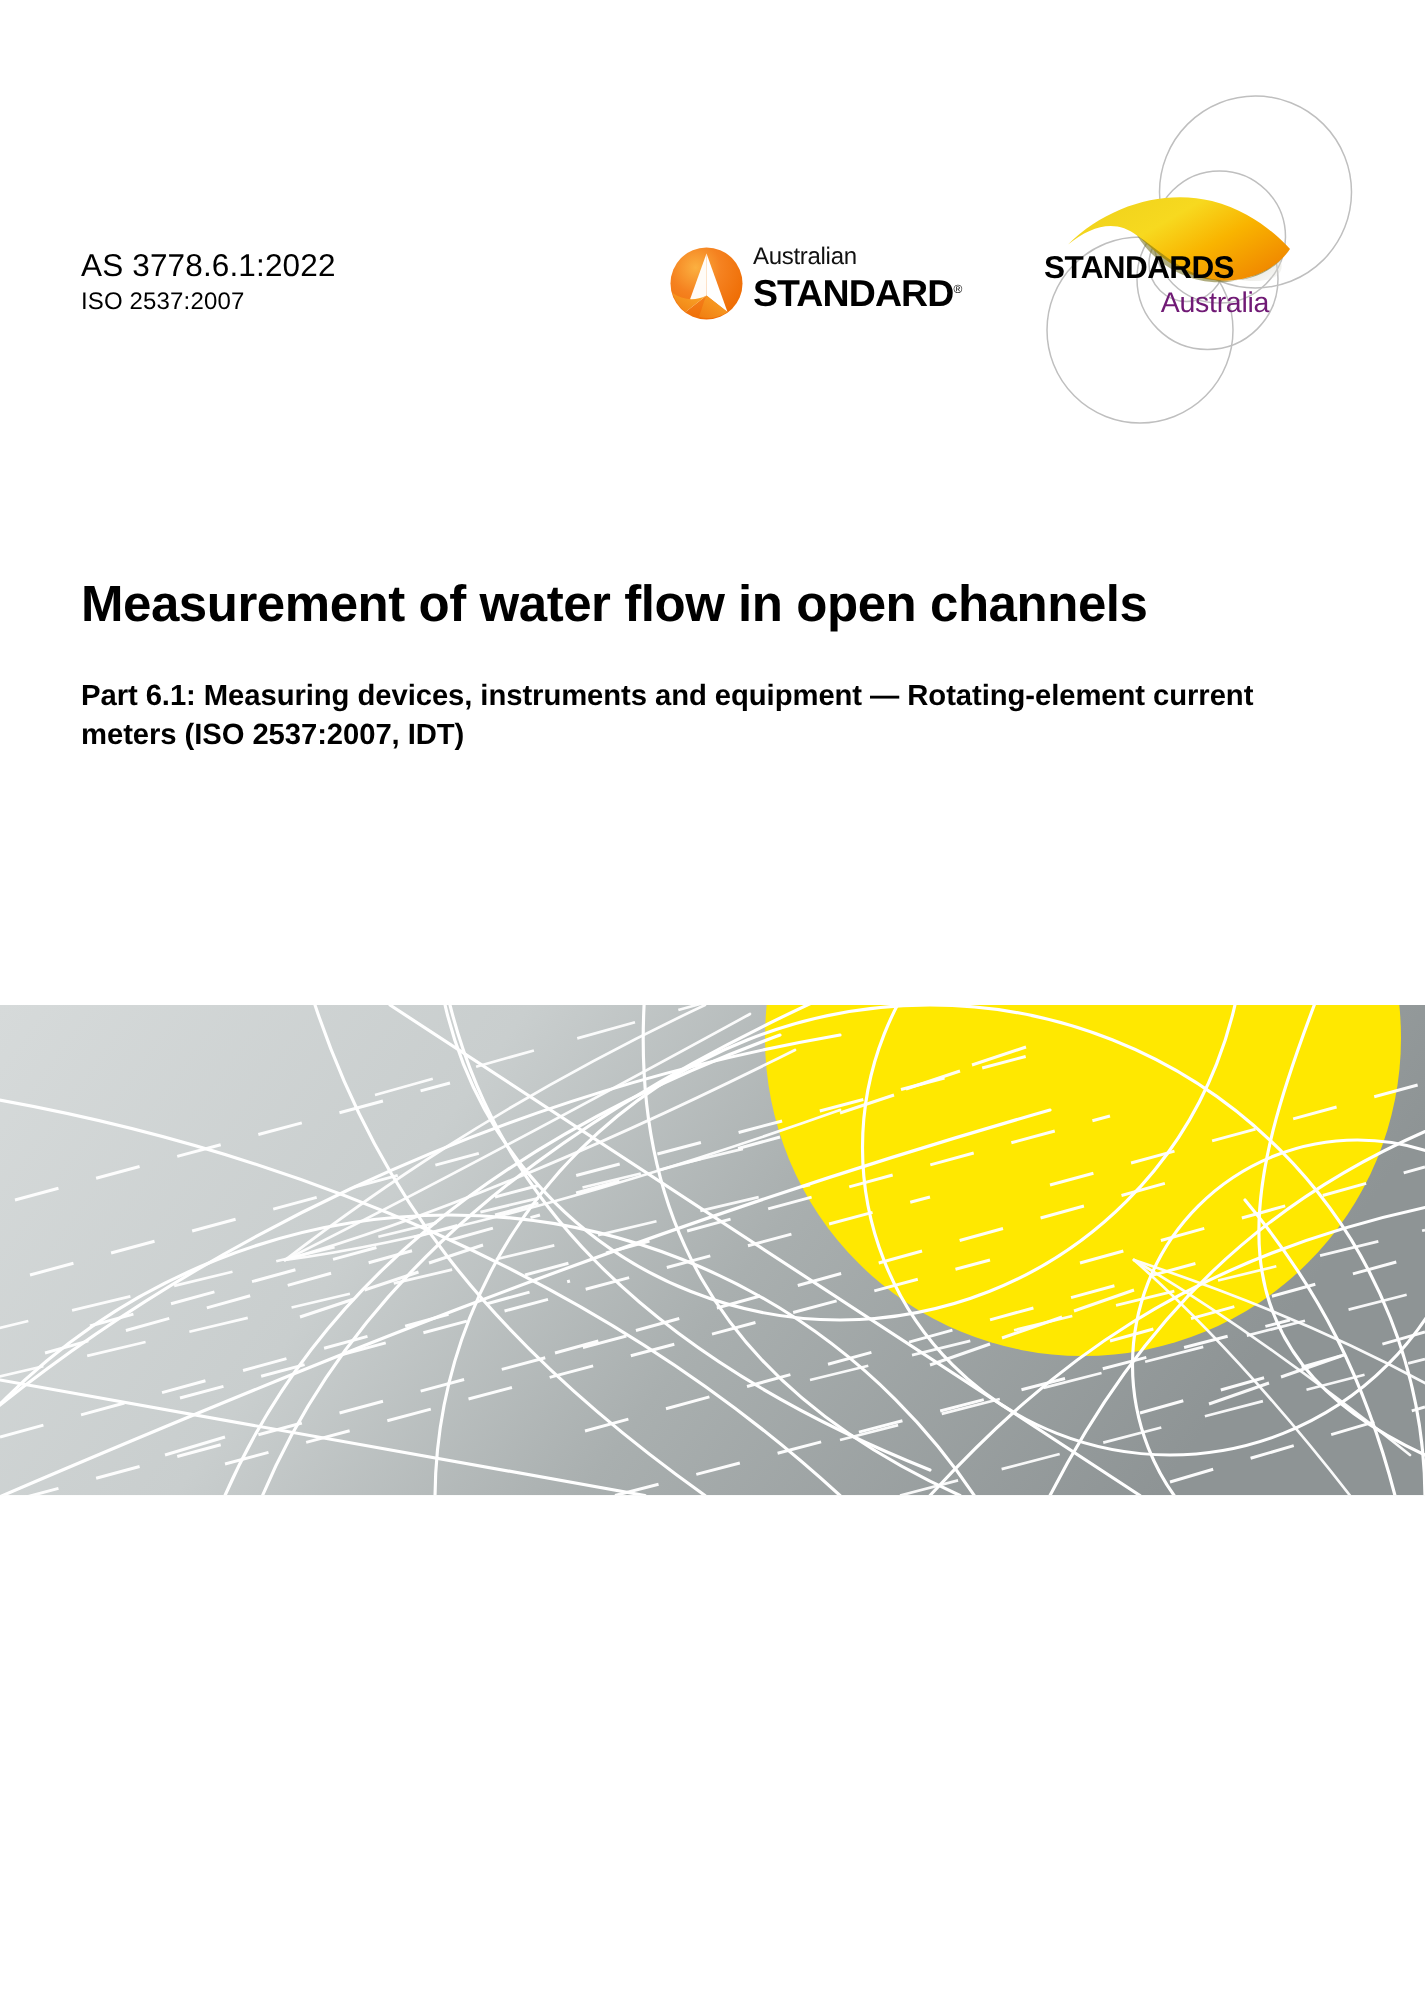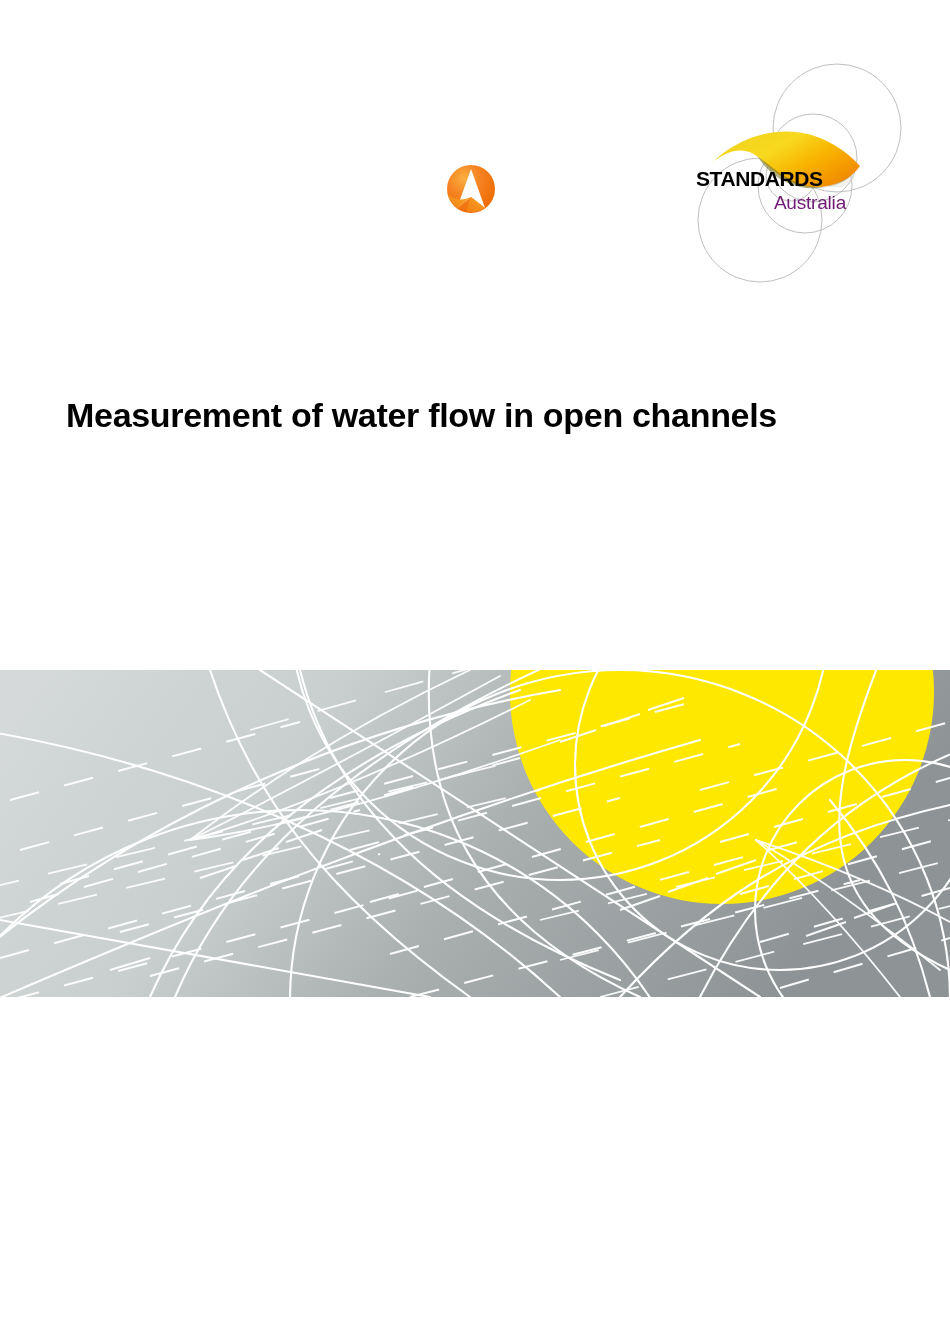--- a/index.html
+++ b/index.html
@@ -122,21 +122,21 @@
   }
 
   
   #title-block {
     position: absolute;
     left: 54px;
     top: 383px;
     width: 840px;
   }
   #main-title {
-    margin: 12px;
+    margin: 0;
     font-size: 34px;
     line-height: 41px;
     font-weight: 700;
     color: #000;
     letter-spacing: -0.3px;
   }
   #sub-title {
     margin: 0;
     padding-top: 27px;
     font-size: 19.5px;
@@ -169,20 +169,24 @@
     width: 950px;
     height: 347px;
     background: #ffffff;
   }
 </style>
 </head>
 <body>
 
 <div id="header-zone">
 
+  <div id="doc-designation">
+    <span class="as-number">AS 3778.6.1:2022</span>
+    <span class="iso-number">ISO 2537:2007</span>
+  </div>
 
   <div id="aus-standard-logo">
     <span class="as-mark">
       <svg viewBox="0 0 50 50" width="50" height="50" aria-hidden="true">
         <defs>
           <radialGradient id="asOrange" cx="35%" cy="28%" r="78%">
             <stop offset="0%" stop-color="#fbb040"></stop>
             <stop offset="45%" stop-color="#f58220"></stop>
             <stop offset="100%" stop-color="#ee6b02"></stop>
           </radialGradient>
@@ -191,20 +195,24 @@
             <stop offset="100%" stop-color="#fbaa2a"></stop>
           </linearGradient>
         </defs>
         <circle cx="25" cy="25" r="24" fill="url(#asOrange)"></circle>
         <path d="M25 5 L39 44 L25 33 Z" fill="#ffffff"></path>
         <path d="M25 5 L11 44 L25 33 Z" fill="#ffffff" opacity="0.97"></path>
         <path d="M2 31 C9 36 17 37 25 33 L11 44 C7 41 4 36 2 31 Z" fill="url(#asOrange2)"></path>
         <path d="M25 33 L39 44 C33 48 26 49 20 47 C22 42 23 37 25 33 Z" fill="url(#asOrange2)" opacity="0.9"></path>
       </svg>
     </span>
+    <span class="as-wordmark">
+      <span class="as-line1">Australian</span>
+      <span class="as-line2"><span>STANDARD</span><span class="as-reg">®</span></span>
+    </span>
   </div>
 
   <div id="standards-australia-logo">
     <svg width="262" height="235" viewBox="0 0 262 235" aria-hidden="true">
       <defs>
         <linearGradient id="saSwoosh" x1="0" y1="0.2" x2="1" y2="0.85">
           <stop offset="0%" stop-color="#efd21c"></stop>
           <stop offset="35%" stop-color="#f7d91f"></stop>
           <stop offset="62%" stop-color="#f9b400"></stop>
           <stop offset="100%" stop-color="#ef8200"></stop>
@@ -234,20 +242,21 @@
     </svg>
     <span class="sa-text">
       <span class="sa-line1">STANDARDS</span>
       <span class="sa-line2">Australia</span>
     </span>
   </div>
 </div>
 
 <div id="title-block">
   <h1 id="main-title">Measurement of water flow in open channels</h1>
+  <h2 id="sub-title">Part 6.1: Measuring devices, instruments and equipment — Rotating-element current meters (ISO 2537:2007, IDT)</h2>
 </div>
 
 <div id="cover-graphic-band">
   <svg viewBox="0 0 950 327" width="950" height="327" aria-hidden="true">
     <defs>
       <linearGradient id="bandGrey" x1="0" y1="0" x2="1" y2="0.25">
         <stop offset="0%" stop-color="#d6dada"></stop>
         <stop offset="35%" stop-color="#c9cece"></stop>
         <stop offset="62%" stop-color="#a9afaf"></stop>
         <stop offset="100%" stop-color="#8e9495"></stop>

